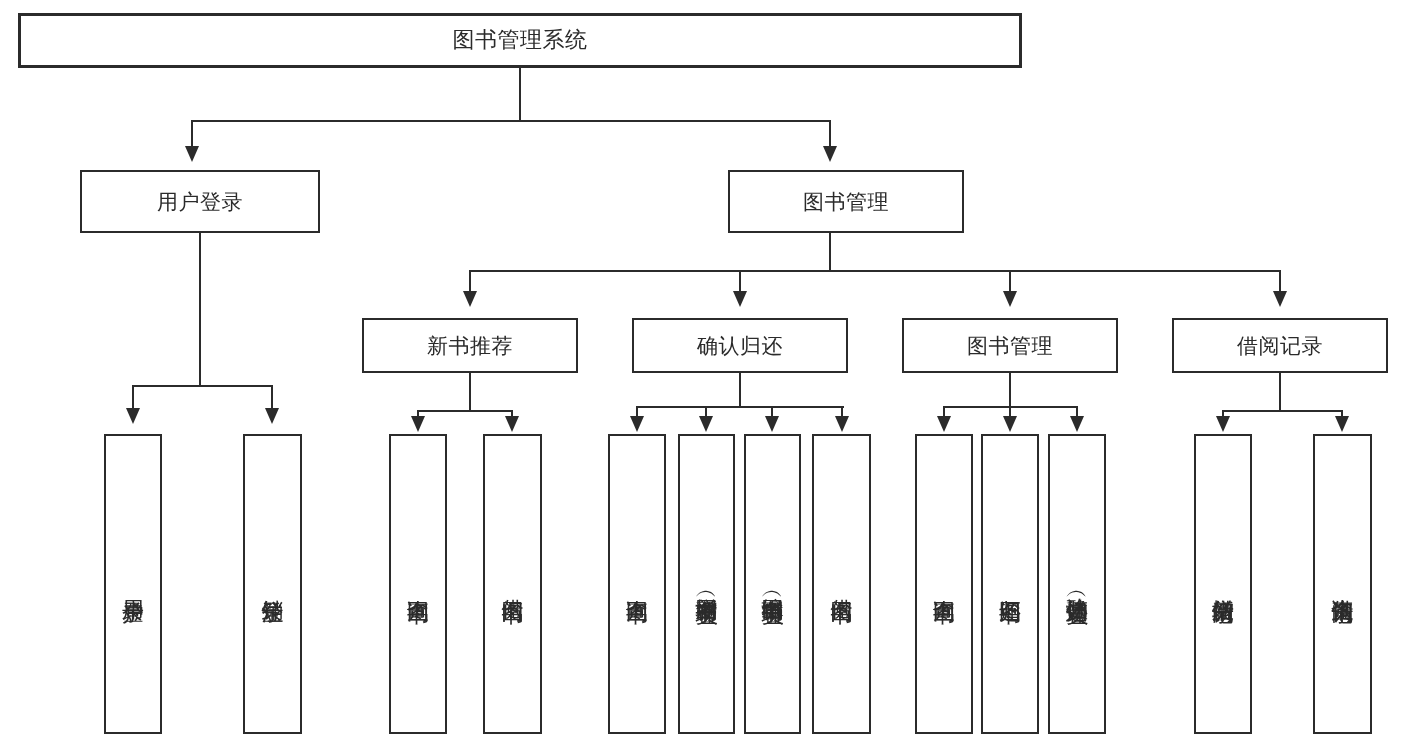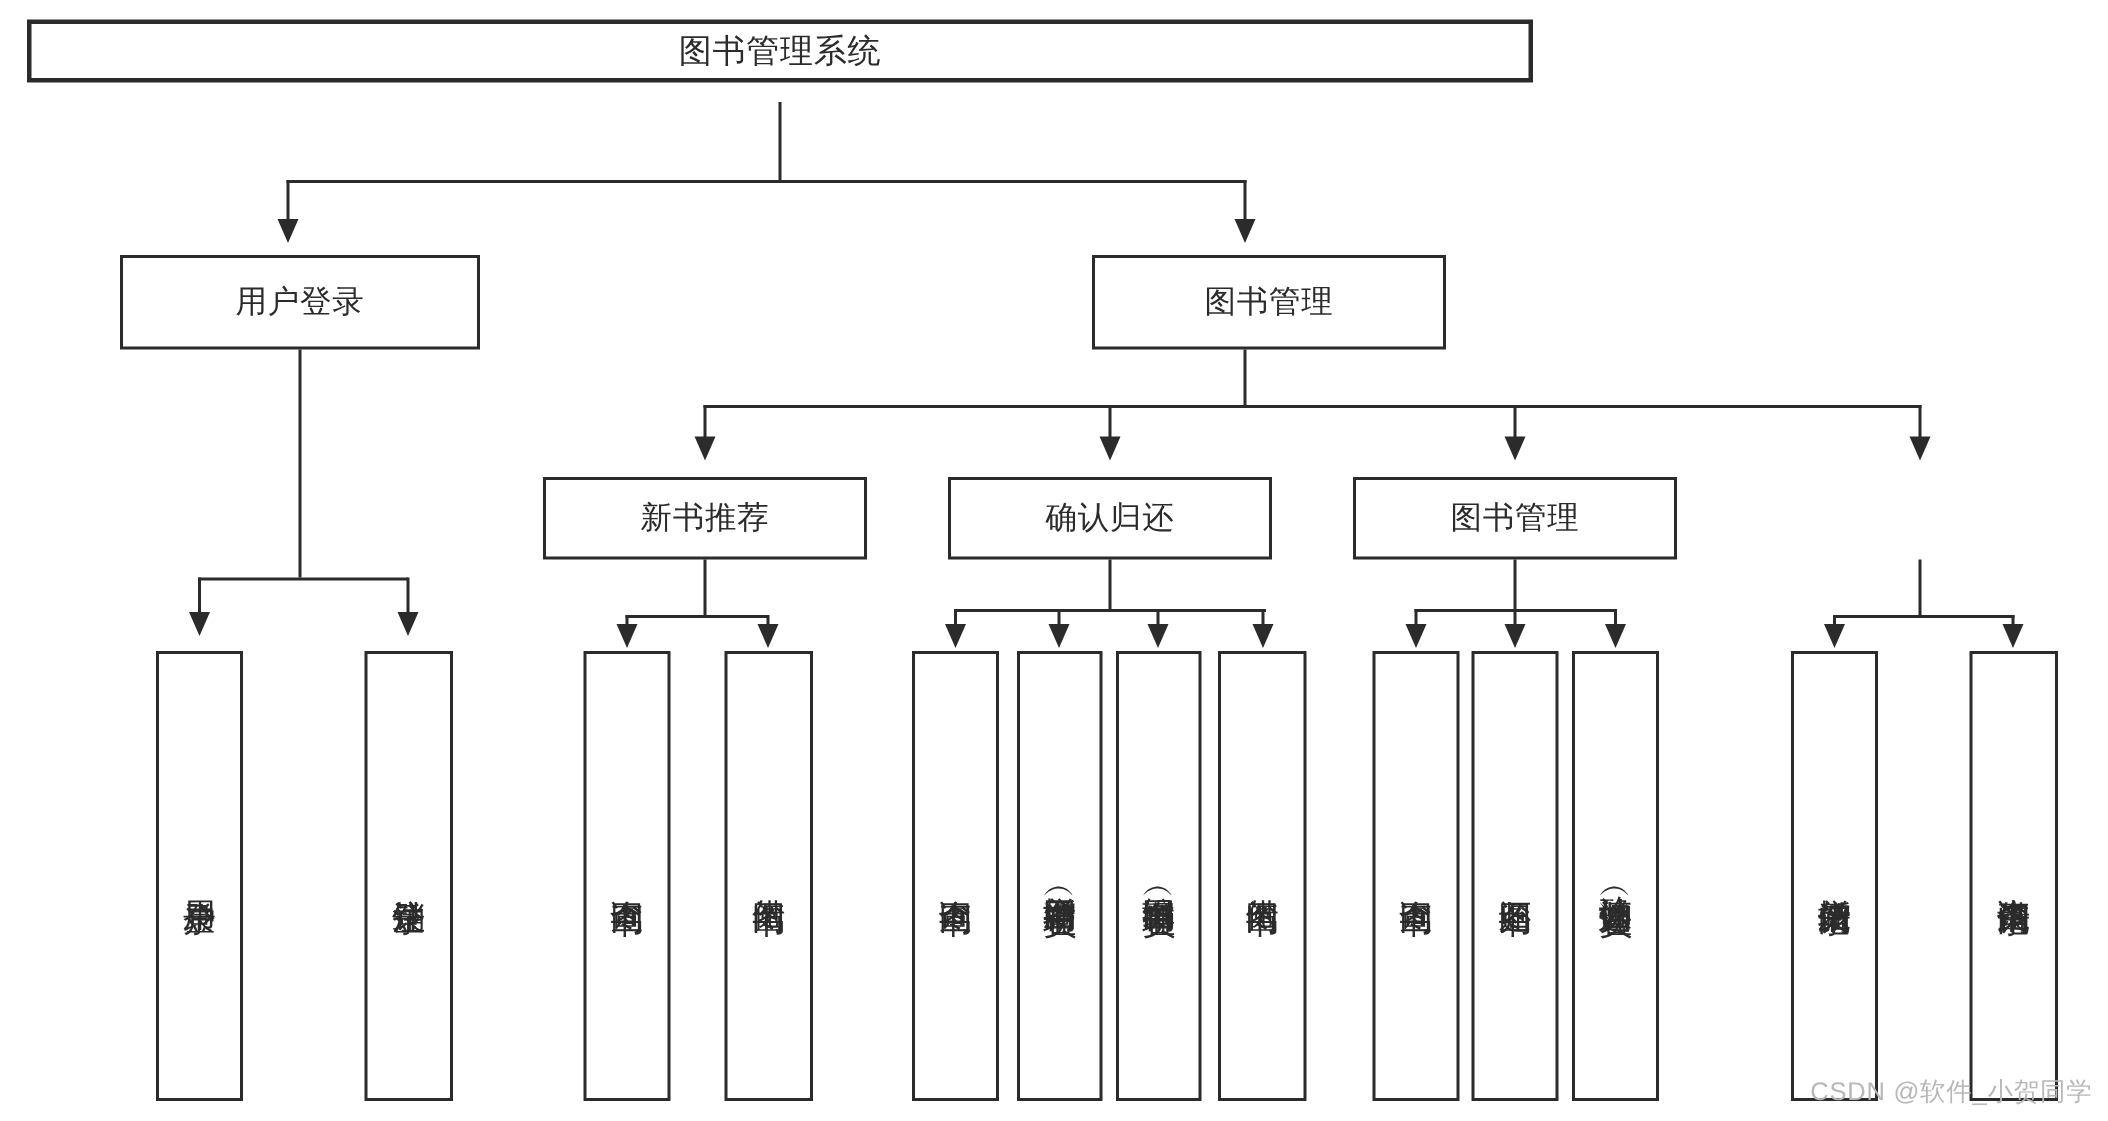--- a/index.html
+++ b/index.html
@@ -82,21 +82,21 @@
     color: #b8b8b8;
     white-space: nowrap;
     letter-spacing: 0.5px;
   }
 </style>
 </head>
 <body>
 
 <div id="canvas">
 
-  <div class="node root" style="left:18px; top:13px; width:1004px; height:42px;">
+  <div class="node root" style="left:18px; top:13px; width:1004px; height:55px;">
     <span class="label-h">图书管理系统</span>
   </div>
 
   <div class="conn vline" style="left:519px; top:68px; width:2px; height:52px;"></div>
 
   <div class="conn hline" style="left:191px; top:120px; width:640px; height:2px;"></div>
 
   <div class="conn vline" style="left:191px; top:120px; width:2px; height:28px;"></div>
   <div class="arrow" style="left:185px; top:146px;"></div>
   <div class="conn vline" style="left:829px; top:120px; width:2px; height:28px;"></div>
@@ -129,20 +129,23 @@
 
   <div class="node" style="left:362px; top:318px; width:216px; height:55px;">
     <span class="label-h">新书推荐</span>
   </div>
   <div class="node" style="left:632px; top:318px; width:216px; height:55px;">
     <span class="label-h">确认归还</span>
   </div>
   <div class="node" style="left:902px; top:318px; width:216px; height:55px;">
     <span class="label-h">图书管理</span>
   </div>
+  <div class="node" style="left:1172px; top:318px; width:216px; height:55px;">
+    <span class="label-h">借阅记录</span>
+  </div>
 
   <div class="conn vline" style="left:469px; top:373px; width:2px; height:37px;"></div>
   <div class="conn hline" style="left:417px; top:410px; width:95px; height:2px;"></div>
   <div class="conn vline" style="left:417px; top:410px; width:2px; height:10px;"></div>
   <div class="arrow" style="left:411px; top:416px;"></div>
   <div class="conn vline" style="left:511px; top:410px; width:2px; height:10px;"></div>
   <div class="arrow" style="left:505px; top:416px;"></div>
 
   <div class="conn vline" style="left:739px; top:373px; width:2px; height:33px;"></div>
   <div class="conn hline" style="left:636px; top:406px; width:208px; height:2px;"></div>
@@ -234,15 +237,14 @@
     <div class="leaf-inner">
         <span class="label-v">新增借阅记录</span>
       </div>
   </div>
   <div class="node leaf" style="left:1313px; top:434px; width:59px; height:300px;">
     <div class="leaf-inner">
         <span class="label-v">查询借阅记录</span>
       </div>
   </div>
 
-  <div id="watermark">CSDN @软件_小贺同学</div>
 
 </div>
 
 </body></html>

